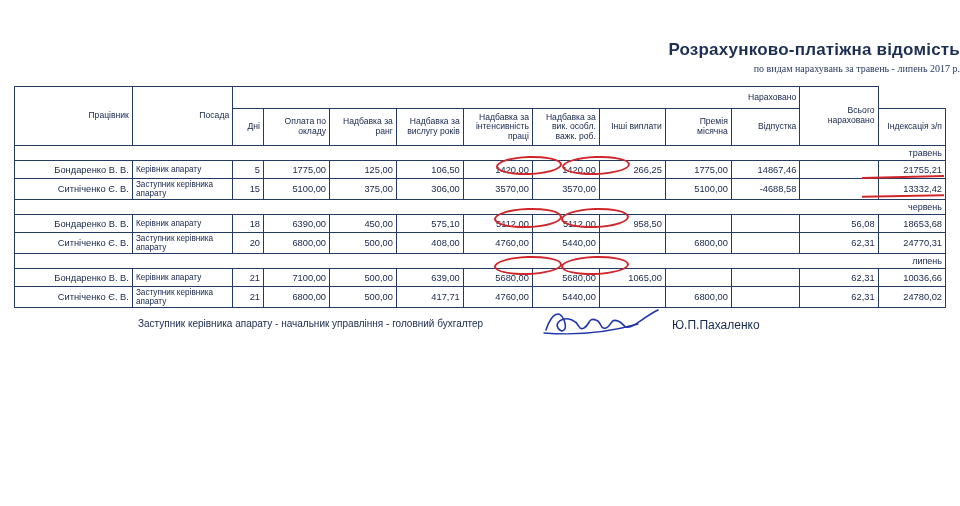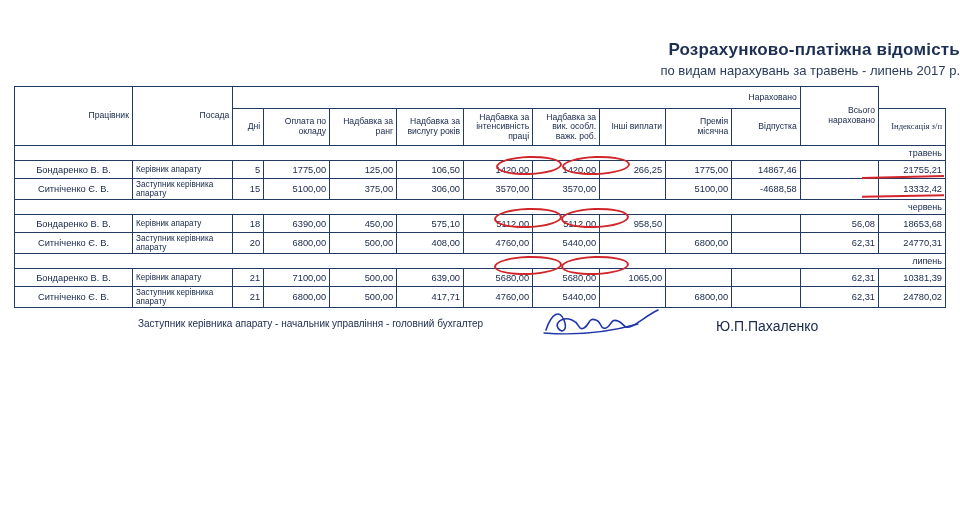--- a/index.html
+++ b/index.html
@@ -28,23 +28,24 @@
     width: 960px;
     text-align: right;
   }
   .doc-title {
     font-size: 17px;
     font-weight: bold;
     color: #1d2f52;
     letter-spacing: 0.2px;
   }
   .doc-subtitle {
-    font-size: 13px;
+    font-size: 10px;
     color: #2b3b5c;
     margin-top: 3px;
+    font-family: Liberation Serif, serif;
   }
   table.ved {
     position: absolute;
     left: 14px;
     top: 86px;
     width: 932px;
     border-collapse: collapse;
     font-size: 9px;
     color: #17264a;
   }
@@ -65,21 +66,21 @@
     height: 34px;
   }
   .num {
     text-align: right;
     padding-right: 5px;
     font-size: 9.3px;
     height: 15px;
     white-space: nowrap;
   }
   .nm {
-    text-align: center;
+    text-align: right;
     font-size: 9.3px;
     padding-left: 4px;
     white-space: nowrap;
   }
   .pos {
     text-align: left;
     font-size: 8.2px;
     line-height: 1.1;
     padding-left: 4px;
   }
@@ -96,39 +97,38 @@
   .c-post   { width: 104px; }
   .c-days   { width: 26px; }
   .c-pay    { width: 64px; }
   .c-rank   { width: 64px; }
   .c-years  { width: 64px; }
   .c-int    { width: 64px; }
   .c-spec   { width: 64px; }
   .c-other  { width: 64px; }
   .c-prem   { width: 64px; }
   .c-vac    { width: 66px; border-radius: 17px; }
-  .c-index  { width: 64px; font-family: Liberation Serif, serif; }
+  .c-index  { width: 64px; }
   .c-total  { width: 76px; }
 
   .sign-line {
     position: absolute;
     left: 138px;
     top: 318px;
     font-size: 10px;
     color: #18294c;
     white-space: nowrap;
   }
   .sign-name {
     position: absolute;
     left: 672px;
     top: 318px;
-    font-size: 14px;
+    font-size: 12px;
     color: #18294c;
     white-space: nowrap;
-    margin-left: 44px;
   }
   .signature {
     position: absolute;
     left: 542px;
     top: 304px;
     width: 120px;
     height: 36px;
     pointer-events: none;
   }
   .annot {
@@ -258,21 +258,21 @@
         <td class="num">21</td>
         <td class="num">7100,00</td>
         <td class="num">500,00</td>
         <td class="num">639,00</td>
         <td class="num">5680,00</td>
         <td class="num">5680,00</td>
         <td class="num">1065,00</td>
         <td class="num"></td>
         <td class="num"></td>
         <td class="num">62,31</td>
-        <td class="num">10381,39</td>
+        <td class="num">10036,66</td>
       </tr>
       <tr>
         <td class="nm">Ситніченко Є. В.</td>
         <td class="pos">Заступник керівника апарату</td>
         <td class="num">21</td>
         <td class="num">6800,00</td>
         <td class="num">500,00</td>
         <td class="num">417,71</td>
         <td class="num">4760,00</td>
         <td class="num">5440,00</td>

